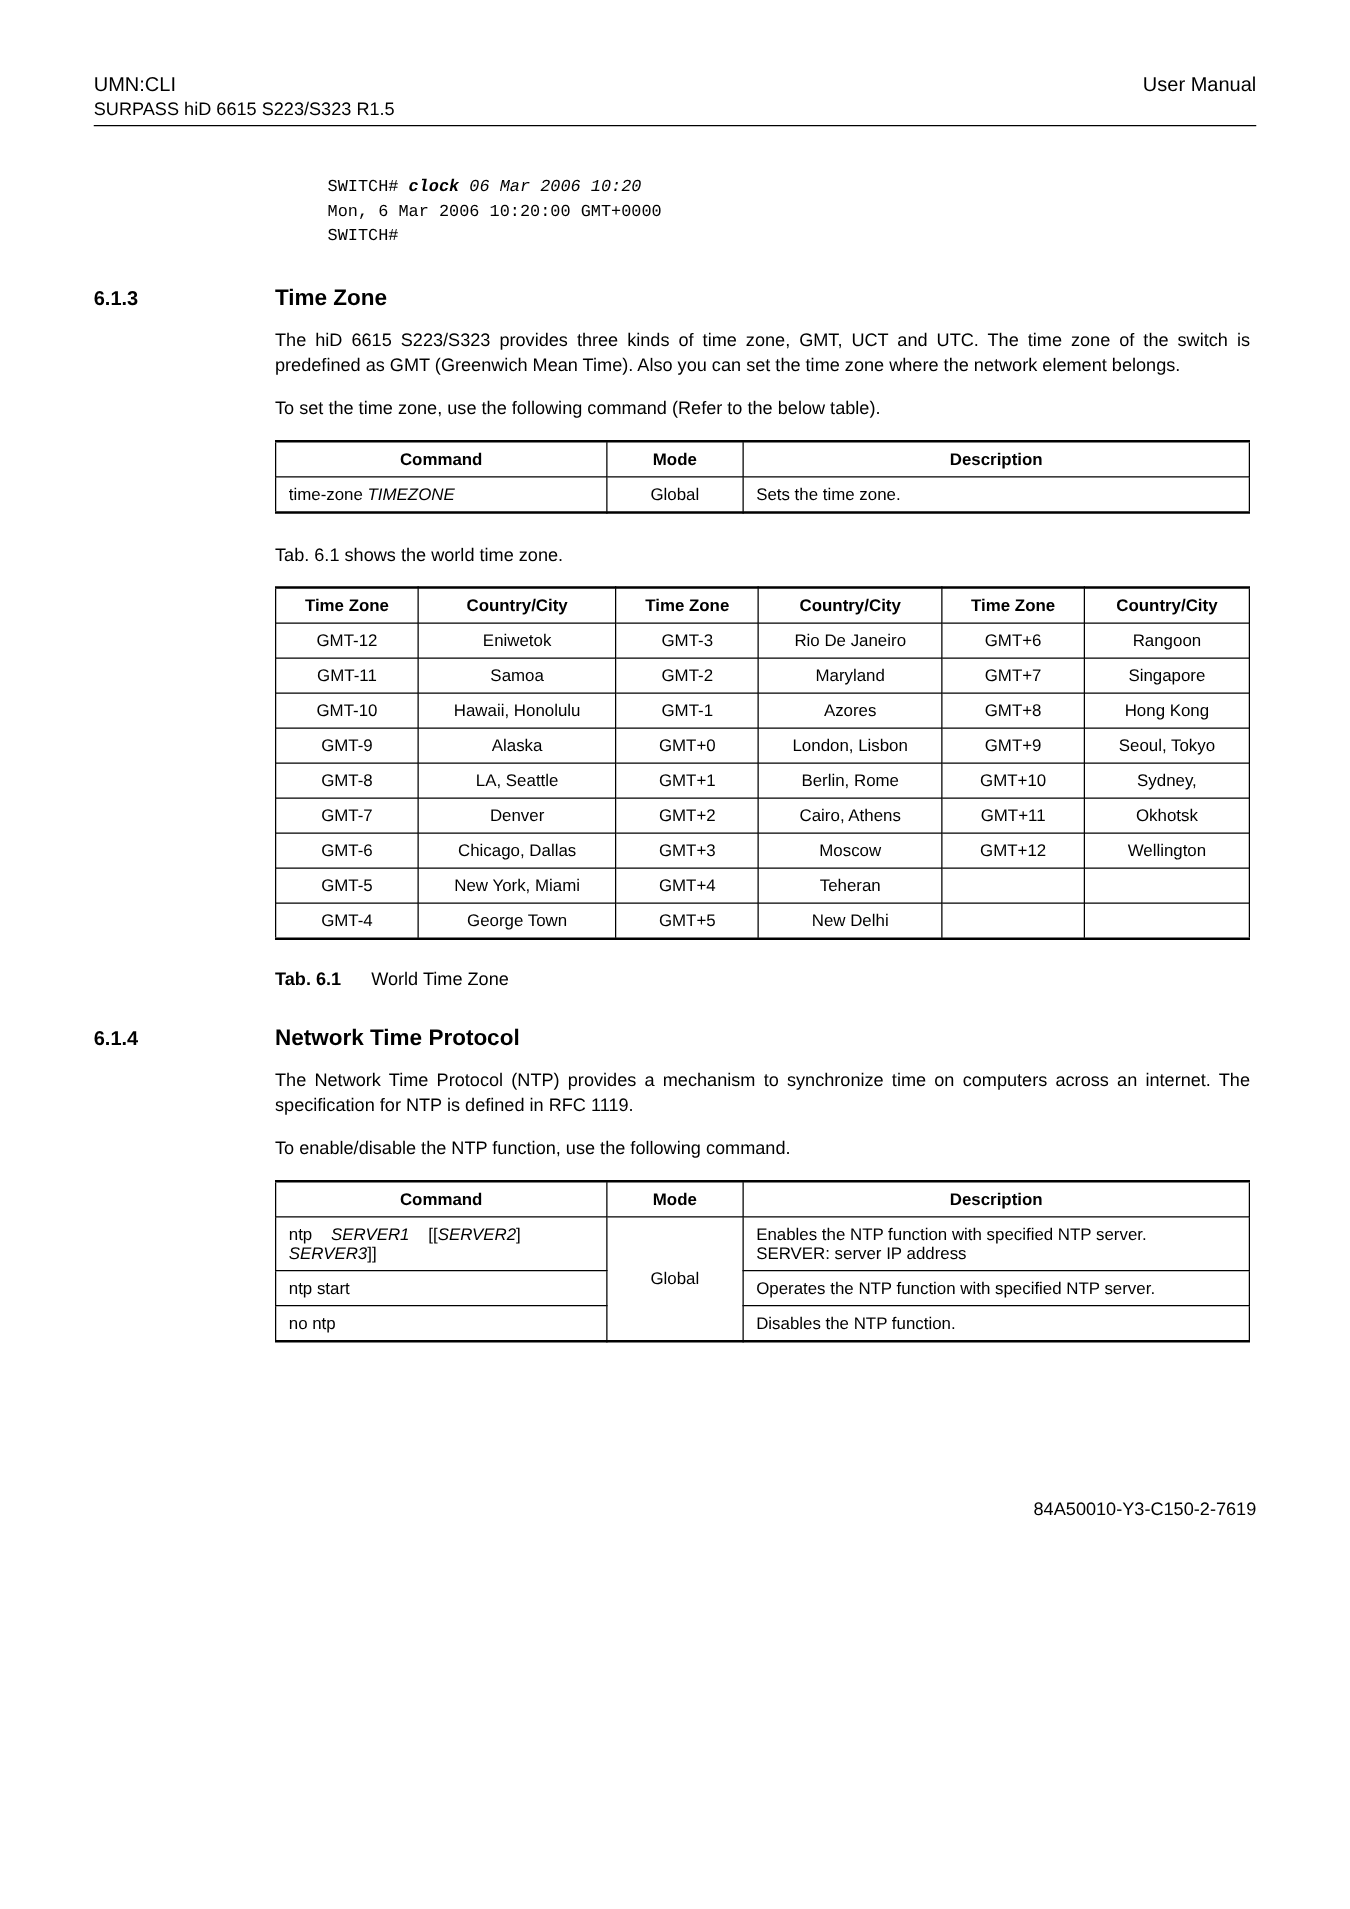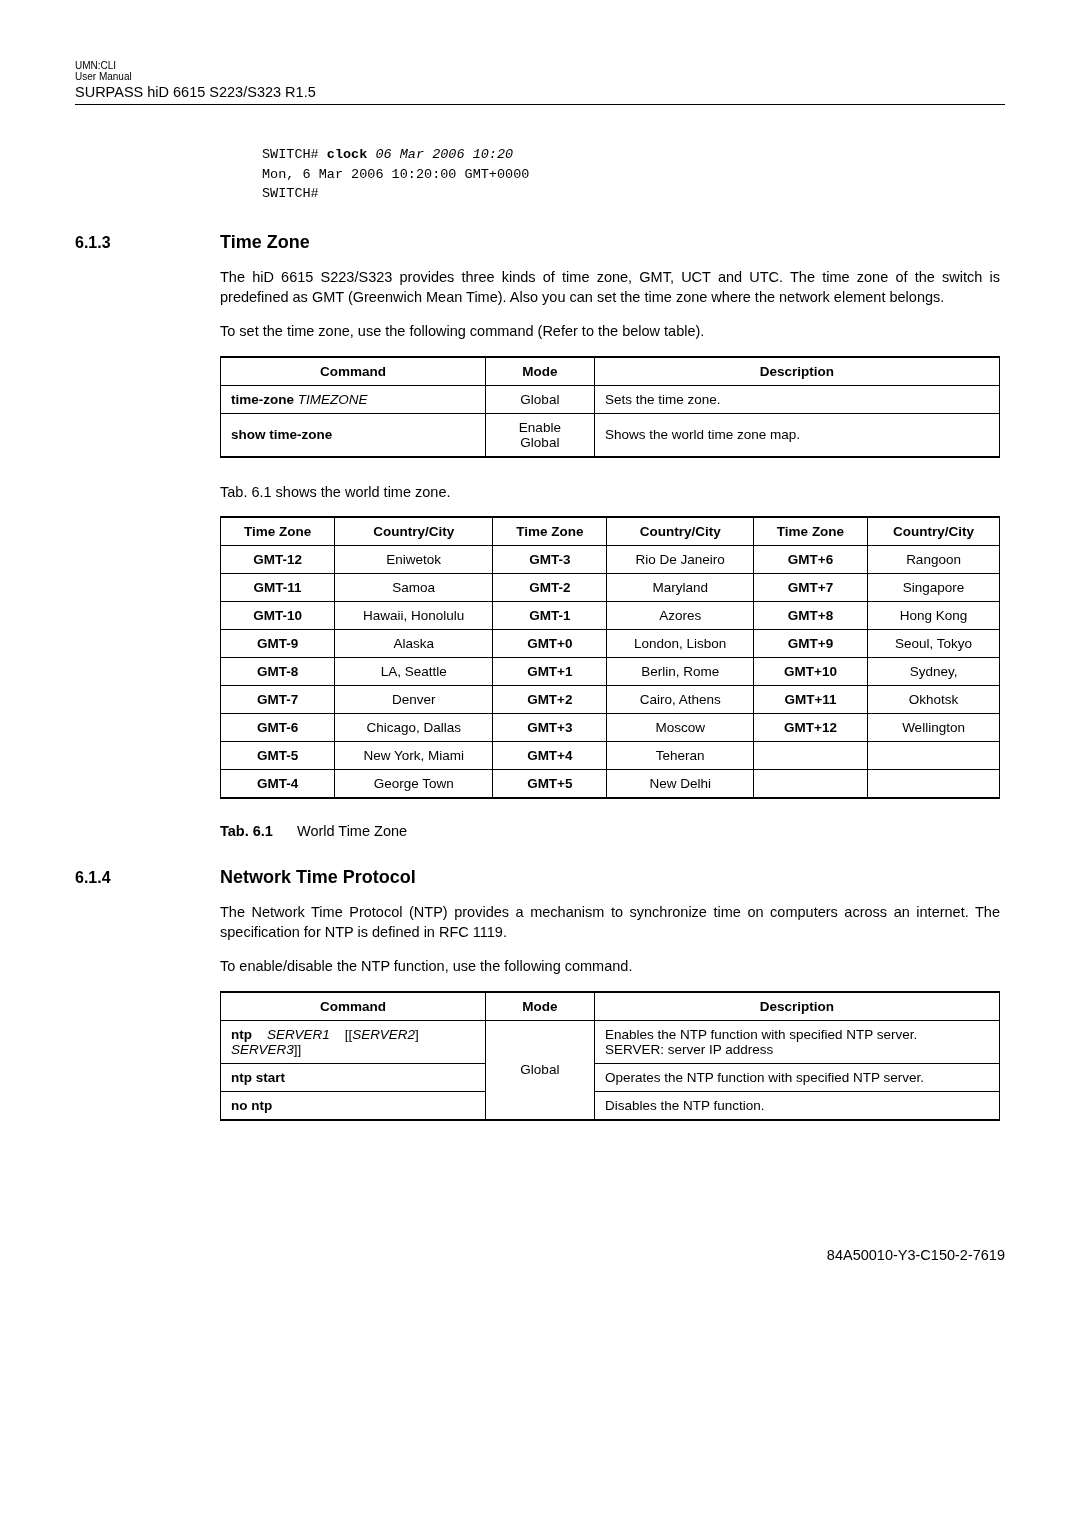--- a/index.html
+++ b/index.html
@@ -8,23 +8,22 @@
     font-size: 14.5px;
     color: #000;
     background: #fff;
     width: 1080px;
     margin: 0 auto;
     padding: 60px 75px 50px 75px;
   }
   .header-row {
     display: flex;
     justify-content: space-between;
-    font-size: 10px;
+    font-size: 16px;
     margin-bottom: 2px;
-    flex-direction: column;
   }
   .header-sub {
     text-align: left;
     font-size: 14.5px;
     margin-bottom: 4px;
   }
   hr.top-rule {
     border: none;
     border-top: 1.5px solid #000;
     margin-bottom: 40px;
@@ -41,21 +40,21 @@
     line-height: 1.4;
     margin-bottom: 14px;
   }
   pre.code {
     font-family: "Courier New", monospace;
     font-size: 13.5px;
     white-space: pre;
     margin: 8px 0 20px 42px;
     line-height: 1.45;
   }
-  pre.code .bold { font-weight: bold; }
+  pre.code .bold { font-weight: bold; font-style: italic; }
   pre.code .ital { font-style: italic; }
   .sec-row {
     display: flex;
     align-items: baseline;
     margin-top: 28px;
     margin-bottom: 14px;
   }
   .sec-num {
     width: 145px;
     font-weight: bold;
@@ -95,21 +94,21 @@
   .tab-caption .label { font-weight: bold; margin-right: 20px; }
 
   .footer-row {
     display: flex;
     justify-content: flex-end;
     font-size: 14.5px;
     margin-top: 120px;
     padding-top: 6px;
   }
 
-  .cmd-bold { font-weight: bold; }
+  .cmd-bold { font-weight: normal; }
   .cmd-ital { font-style: italic; }
 </style>
 </head>
 <body>
 
 <div class="header-row">
   <span>UMN:CLI</span>
   <span>User Manual</span>
 </div>
 <div class="header-sub">SURPASS hiD 6615 S223/S323 R1.5</div>
@@ -139,30 +138,20 @@
         <th>Description</th>
       </tr>
     </thead>
     <tbody>
       <tr>
         <td class="left">
           <span class="cmd-bold">time-zone </span><span class="cmd-ital">TIMEZONE</span>
         </td>
         <td class="center">Global</td>
         <td class="left">Sets the time zone.</td>
-      </tr>
-      <tr>
-        <td class="left">
-          <span class="cmd-bold">show time-zone</span>
-        </td>
-        <td class="center">
-          <span>Enable</span><br>
-          <span>Global</span>
-        </td>
-        <td class="left">Shows the world time zone map.</td>
       </tr>
     </tbody>
   </table>
 
   <p class="para">Tab. 6.1 shows the world time zone.</p>
 
   <table class="tbl">
     <thead>
       <tr>
         <th>Time Zone</th>

